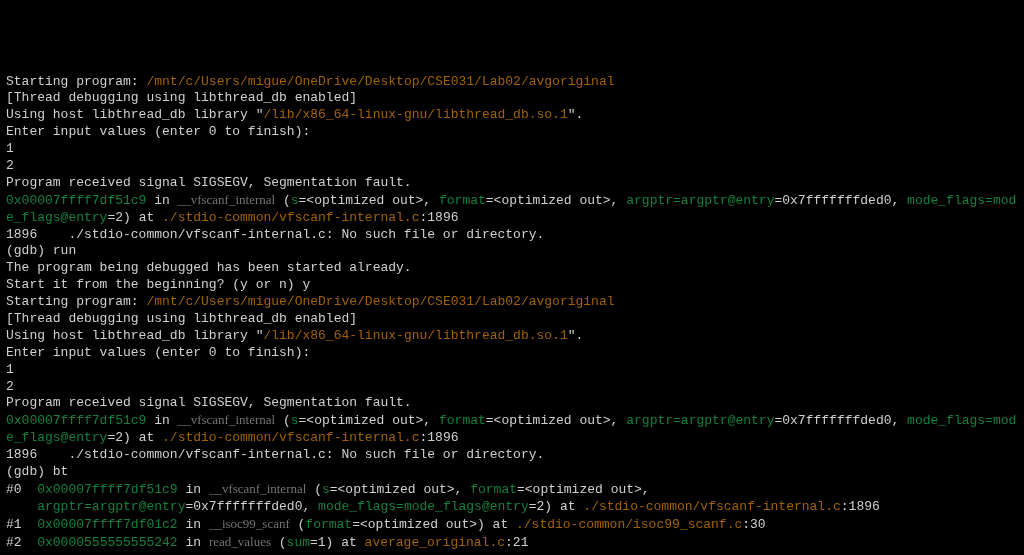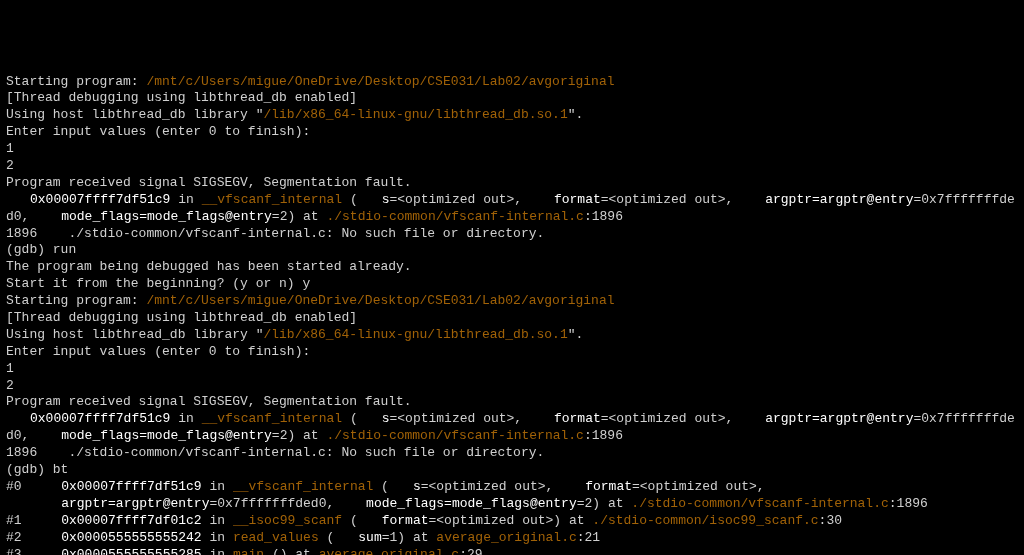--- a/index.html
+++ b/index.html
@@ -11,22 +11,22 @@
       line-height: 1.3;
       padding: 6px;
       width: 1024px;
       height: 555px;
       overflow: hidden;
       white-space: pre-wrap;
       word-break: break-all;
     }
     .line { display: block; }
     .green { color: #a16207; }
-    .cyan { color: #ffffff; margin-left: 24px; }
-    .yellow { color: #a16207; }
+    .cyan { color: #15803d; }
+    .yellow { color: #737373; font-family: Liberation Serif, serif; }
   </style>
 </head>
 <body>
 
 
 
 <div><span class="line"><span>Starting program: </span><span class="green">/mnt/c/Users/migue/OneDrive/Desktop/CSE031/Lab02/avgoriginal</span></span><span class="line">[Thread debugging using libthread_db enabled]</span><span class="line"><span>Using host libthread_db library "</span><span class="green">/lib/x86_64-linux-gnu/libthread_db.so.1</span><span>".</span></span><span class="line">Enter input values (enter 0 to finish):</span><span class="line">1</span><span class="line">2</span><span class="line"></span><span class="line">Program received signal SIGSEGV, Segmentation fault.</span><span class="line"><span class="cyan">0x00007ffff7df51c9</span><span> in </span><span class="yellow">__vfscanf_internal</span><span> (</span><span class="cyan">s</span><span>=&lt;optimized out&gt;, </span><span class="cyan">format</span><span>=&lt;optimized out&gt;, </span><span class="cyan">argptr=argptr@entry</span><span>=0x7fffffffded0, </span><span class="cyan">mode_flags=mode_flags@entry</span><span>=2) at </span><span class="green">./stdio-common/vfscanf-internal.c</span><span>:1896</span></span><span class="line">1896    ./stdio-common/vfscanf-internal.c: No such file or directory.</span><span class="line">(gdb) run</span><span class="line">The program being debugged has been started already.</span><span class="line">Start it from the beginning? (y or n) y</span><span class="line"><span>Starting program: </span><span class="green">/mnt/c/Users/migue/OneDrive/Desktop/CSE031/Lab02/avgoriginal</span></span><span class="line">[Thread debugging using libthread_db enabled]</span><span class="line"><span>Using host libthread_db library "</span><span class="green">/lib/x86_64-linux-gnu/libthread_db.so.1</span><span>".</span></span><span class="line">Enter input values (enter 0 to finish):</span><span class="line">1</span><span class="line">2</span><span class="line"></span><span class="line">Program received signal SIGSEGV, Segmentation fault.</span><span class="line"><span class="cyan">0x00007ffff7df51c9</span><span> in </span><span class="yellow">__vfscanf_internal</span><span> (</span><span class="cyan">s</span><span>=&lt;optimized out&gt;, </span><span class="cyan">format</span><span>=&lt;optimized out&gt;, </span><span class="cyan">argptr=argptr@entry</span><span>=0x7fffffffded0, </span><span class="cyan">mode_flags=mode_flags@entry</span><span>=2) at </span><span class="green">./stdio-common/vfscanf-internal.c</span><span>:1896</span></span><span class="line">1896    ./stdio-common/vfscanf-internal.c: No such file or directory.</span><span class="line">(gdb) bt</span><span class="line"><span>#0  </span><span class="cyan">0x00007ffff7df51c9</span><span> in </span><span class="yellow">__vfscanf_internal</span><span> (</span><span class="cyan">s</span><span>=&lt;optimized out&gt;, </span><span class="cyan">format</span><span>=&lt;optimized out&gt;,</span></span><span class="line"><span>    </span><span class="cyan">argptr=argptr@entry</span><span>=0x7fffffffded0, </span><span class="cyan">mode_flags=mode_flags@entry</span><span>=2) at </span><span class="green">./stdio-common/vfscanf-internal.c</span><span>:1896</span></span><span class="line"><span>#1  </span><span class="cyan">0x00007ffff7df01c2</span><span> in </span><span class="yellow">__isoc99_scanf</span><span> (</span><span class="cyan">format</span><span>=&lt;optimized out&gt;) at </span><span class="green">./stdio-common/isoc99_scanf.c</span><span>:30</span></span><span class="line"><span>#2  </span><span class="cyan">0x0000555555555242</span><span> in </span><span class="yellow">read_values</span><span> (</span><span class="cyan">sum</span><span>=1) at </span><span class="green">average_original.c</span><span>:21</span></span><span class="line"><span>#3  </span><span class="cyan">0x0000555555555285</span><span> in </span><span class="yellow">main</span><span> () at </span><span class="green">average_original.c</span><span>:29</span></span></div>
 
 
 

